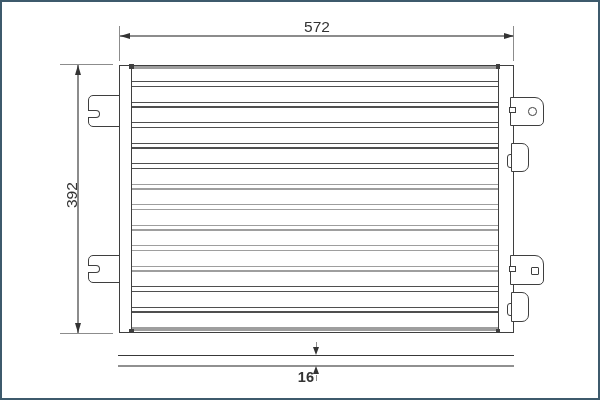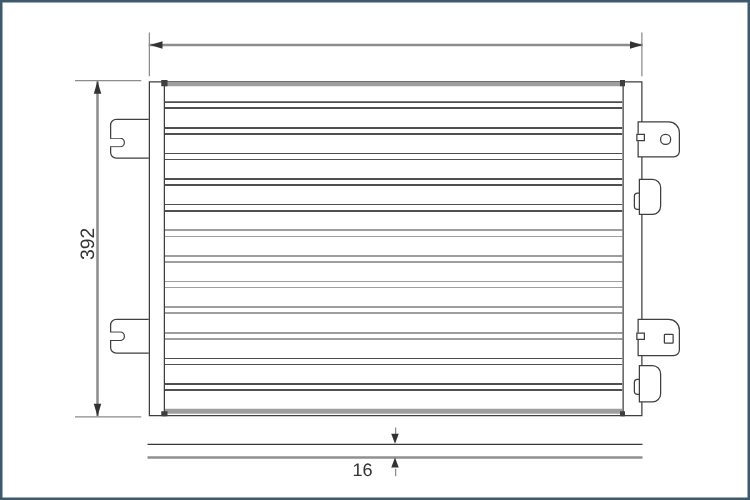--- a/index.html
+++ b/index.html
@@ -91,20 +91,21 @@
 </head>
 <body>
 
 <div class="canvas">
 
   <div class="abs dimline" style="left:116.8px;top:24px;width:1.3px;height:34.5px;"></div>
   <div class="abs dimline" style="left:511px;top:24px;width:1.3px;height:34.5px;"></div>
   <div class="abs dimline" style="left:117px;top:33.3px;width:394.8px;height:1.4px;"></div>
   <div class="abs arrow w" style="left:117.5px;top:30.6px;"></div>
   <div class="abs arrow e" style="left:501.5px;top:30.6px;"></div>
+  <div class="abs dim-label" style="left:279px;top:15.5px;width:72px;text-align:center;">572</div>
 
   <div class="abs dimline" style="left:57.5px;top:61.7px;width:53px;height:1.3px;"></div>
   <div class="abs dimline" style="left:57.5px;top:330.6px;width:53px;height:1.3px;"></div>
   <div class="abs dimline" style="left:75.3px;top:63px;width:1.3px;height:267.5px;"></div>
   <div class="abs arrow n" style="left:72.7px;top:62.8px;"></div>
   <div class="abs arrow s" style="left:72.7px;top:320.7px;"></div>
   <div class="abs dim-label vertical" style="left:58px;top:170px;width:22px;height:46px;">392</div>
 
   <div class="abs tank left"></div>
   <div class="abs tank right"></div>
@@ -135,15 +136,15 @@
   <div class="abs bracket-bump" style="top:300.5px;"></div>
   <div class="abs bracket right-b" style="top:290px;height:29.8px;"></div>
 
   <div class="abs plate dark" style="left:115.5px;top:352.7px;width:396.5px;height:1.6px;"></div>
   <div class="abs plate light" style="left:115.5px;top:362.7px;width:396.5px;height:2.3px;"></div>
 
   <div class="abs dimline" style="left:314px;top:340px;width:1.3px;height:7px;"></div>
   <div class="abs arrow s16" style="left:311.4px;top:345.2px;"></div>
   <div class="abs arrow n16" style="left:311.4px;top:364.3px;"></div>
   <div class="abs dimline" style="left:314px;top:372.6px;width:1.3px;height:6.8px;"></div>
-  <div class="abs dim-label small" style="left:280px;top:367.5px;width:32px;text-align:left;">16</div>
+  <div class="abs dim-label small" style="left:280px;top:367.5px;width:32px;text-align:right;font-weight:bold;">16</div>
 
 </div>
 
 </body></html>

